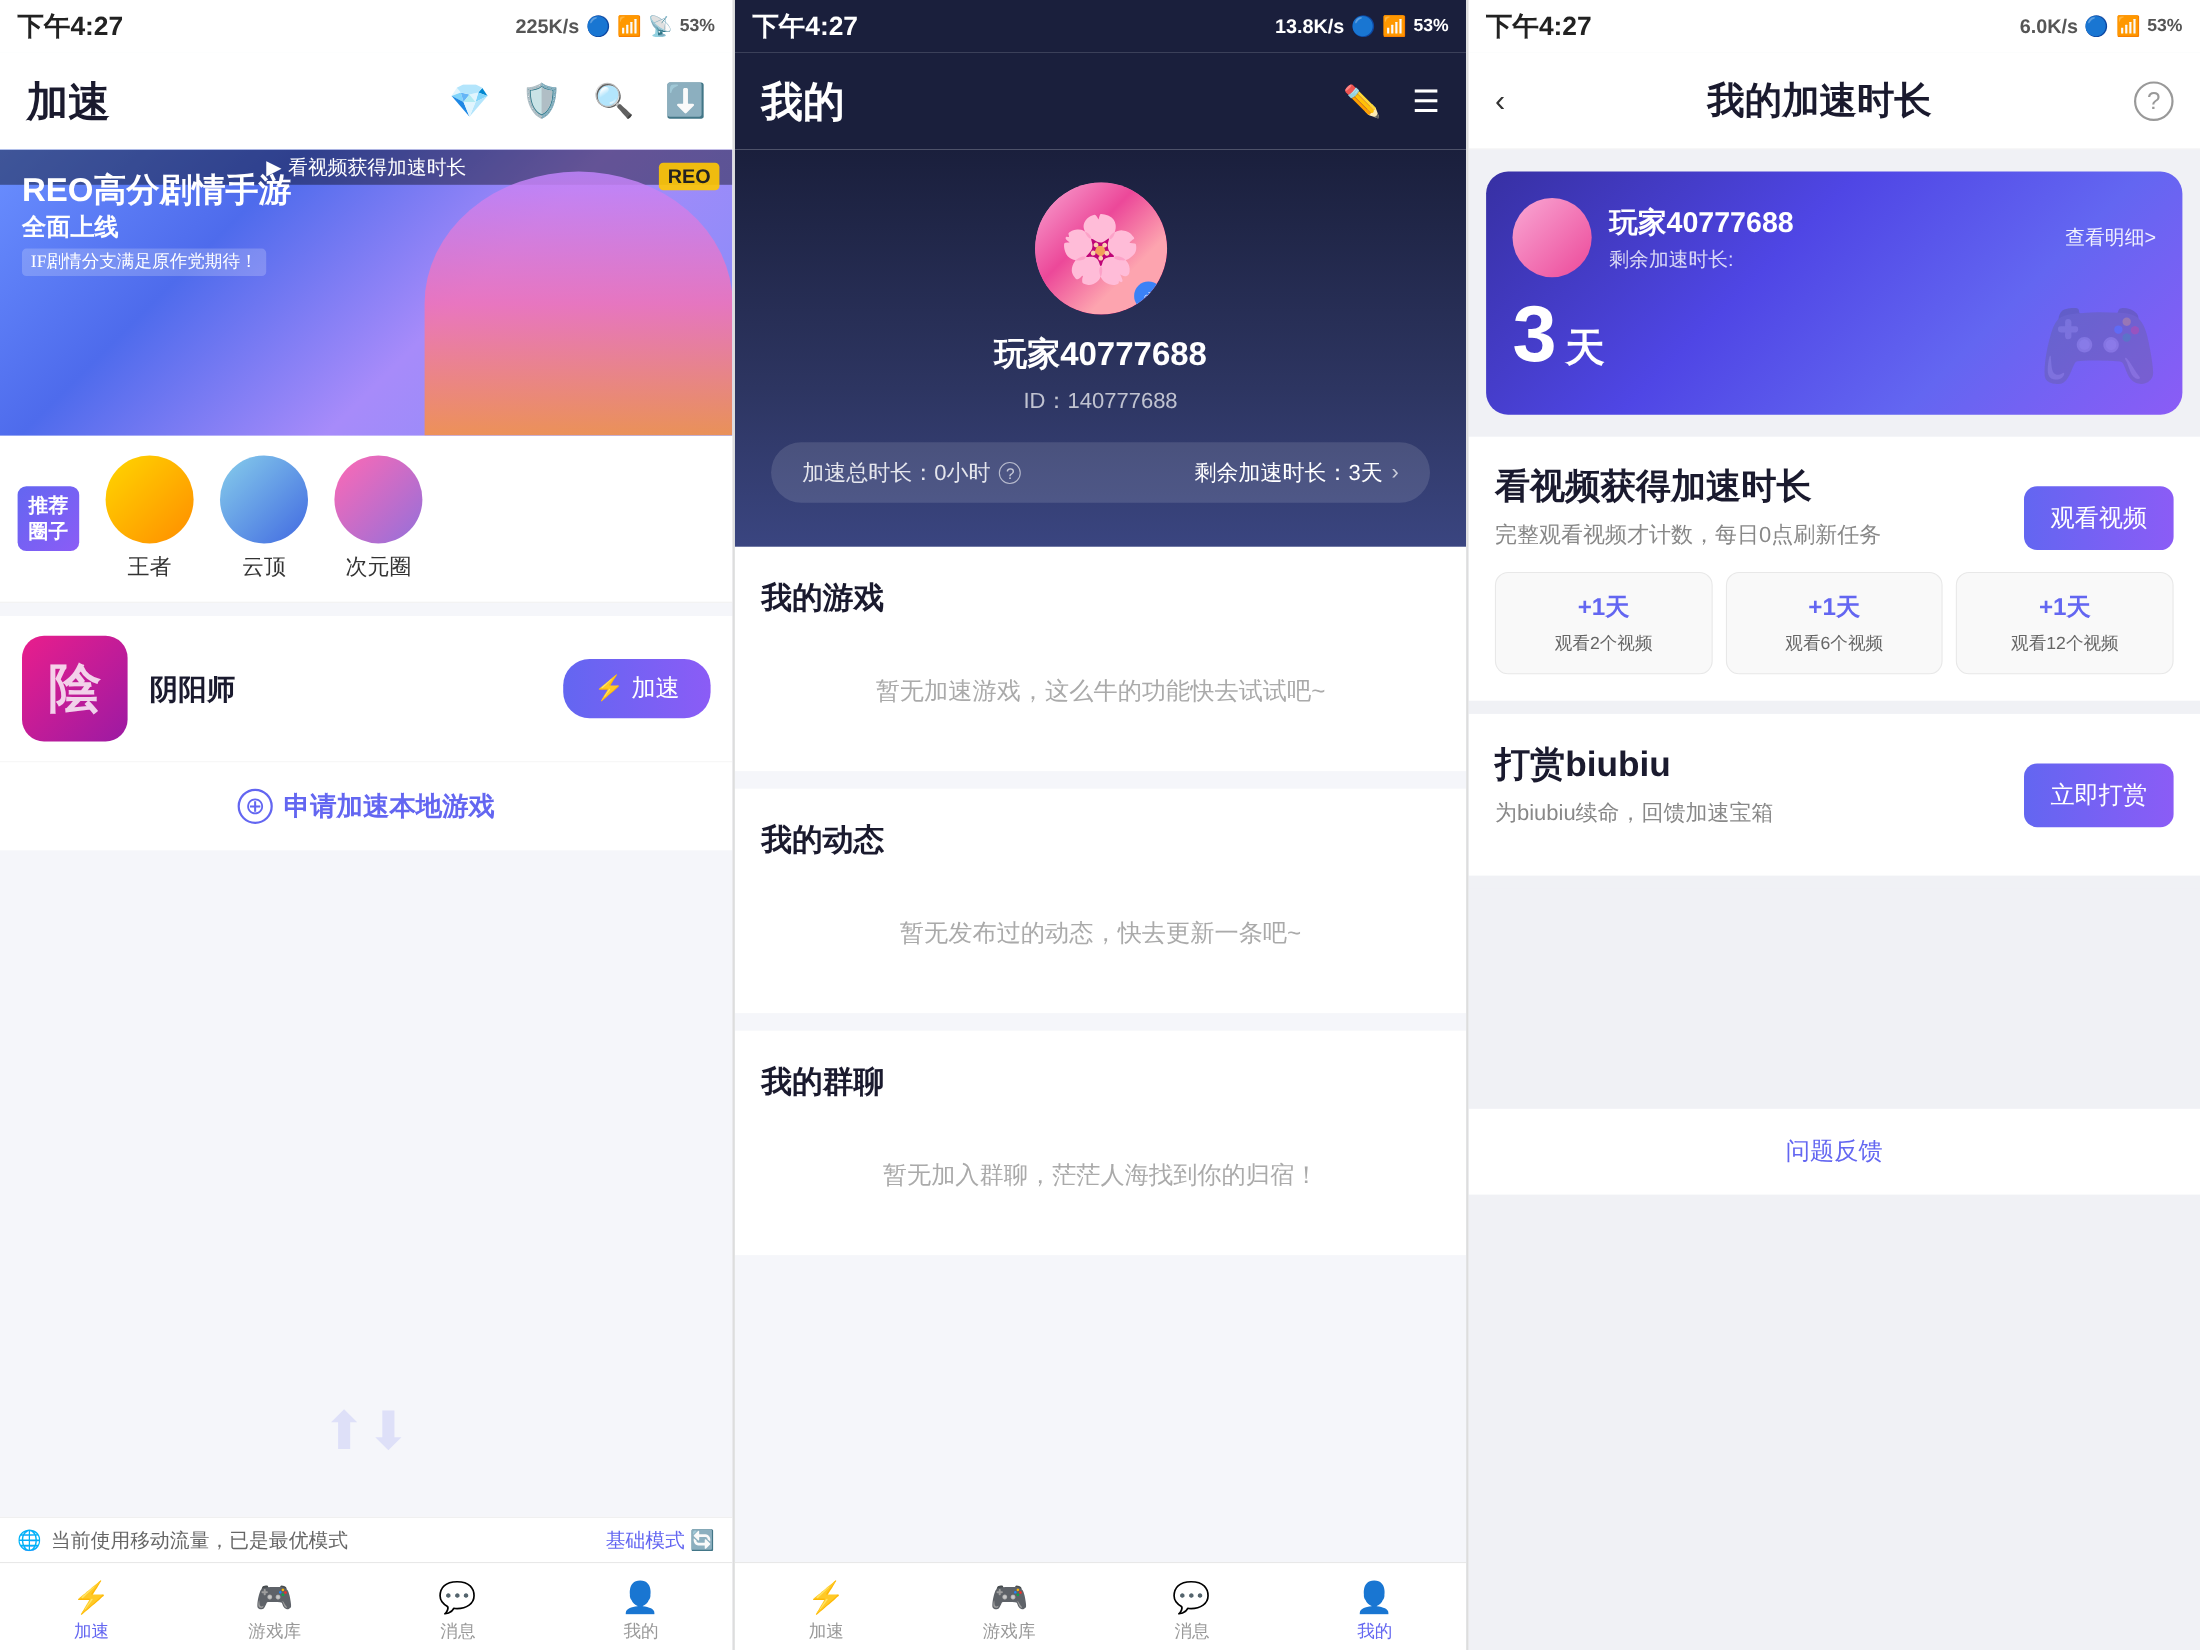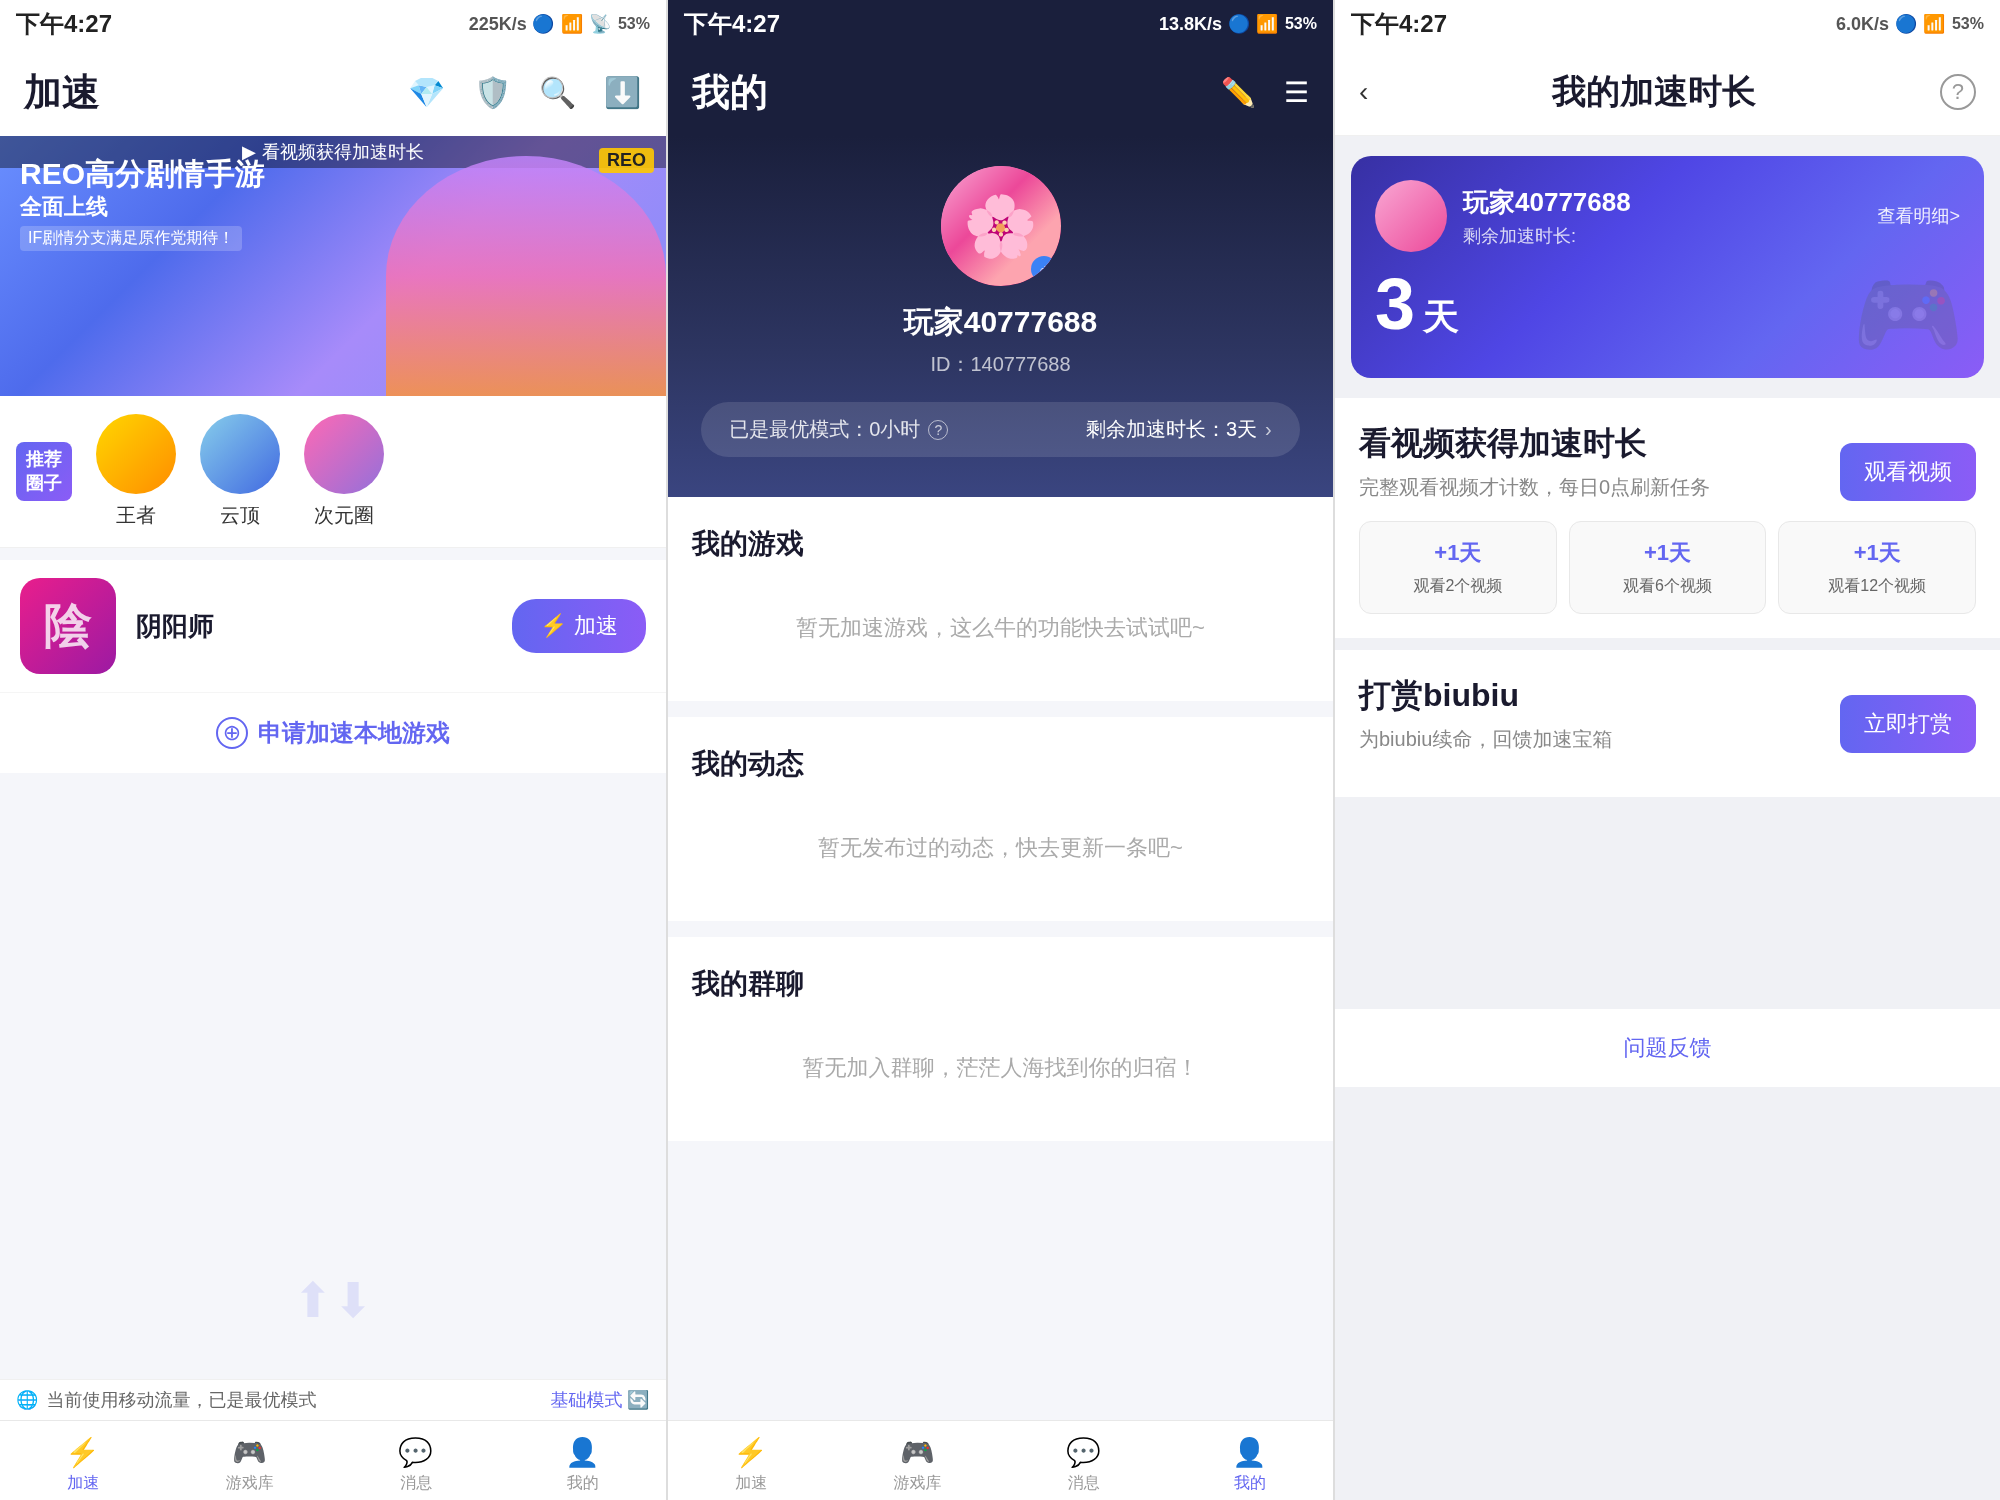--- a/index.html
+++ b/index.html
@@ -68,21 +68,21 @@
     }
     .promo-banner .promo-text {
       position: absolute;
       left: 20px;
       top: 20px;
       color: #fff;
       z-index: 2;
     }
     .promo-banner .promo-text .main-title { font-size: 30px; font-weight: 900; line-height: 1.2; }
     .promo-banner .promo-text .sub-title { font-size: 22px; font-weight: 900; }
-    .promo-banner .promo-text .tag { font-size: 16px; background: rgba(255,255,255,0.2); padding: 2px 8px; border-radius: 4px; margin-top: 4px; display: inline-block; }
+    .promo-banner .promo-text .tag { font-size: 16px; background: rgba(255,255,255,0.2); padding: 2px 8px; border-radius: 4px; margin-top: 4px; display: inline-block; font-family: Liberation Serif, serif; }
     .promo-banner .reo-badge {
       position: absolute;
       top: 12px;
       right: 12px;
       background: rgba(255,200,0,0.9);
       color: #222;
       font-size: 18px;
       font-weight: 800;
       padding: 2px 8px;
       border-radius: 4px;
@@ -664,21 +664,21 @@
   <div class="profile-section">
     <div class="profile-avatar">
       <div class="profile-avatar-inner">🌸</div>
       <div class="gender-badge">♂</div>
     </div>
     <div class="profile-name">玩家40777688</div>
     <div class="profile-id">ID：140777688</div>
 
     <div class="time-info-bar">
       <div class="left-time">
-        <span>已是最优模式：0小时</span>
+        <span>加速总时长：0小时</span>
         <span style="width:20px;height:20px;border:1px solid rgba(255,255,255,0.6);border-radius:50%;display:flex;align-items:center;justify-content:center;font-size:14px;color:rgba(255,255,255,0.7);">?</span>
       </div>
       <div class="right-time">
         <span>剩余加速时长：3天</span>
         <span class="arrow">›</span>
       </div>
     </div>
   </div>
 
   <div class="my-content">

